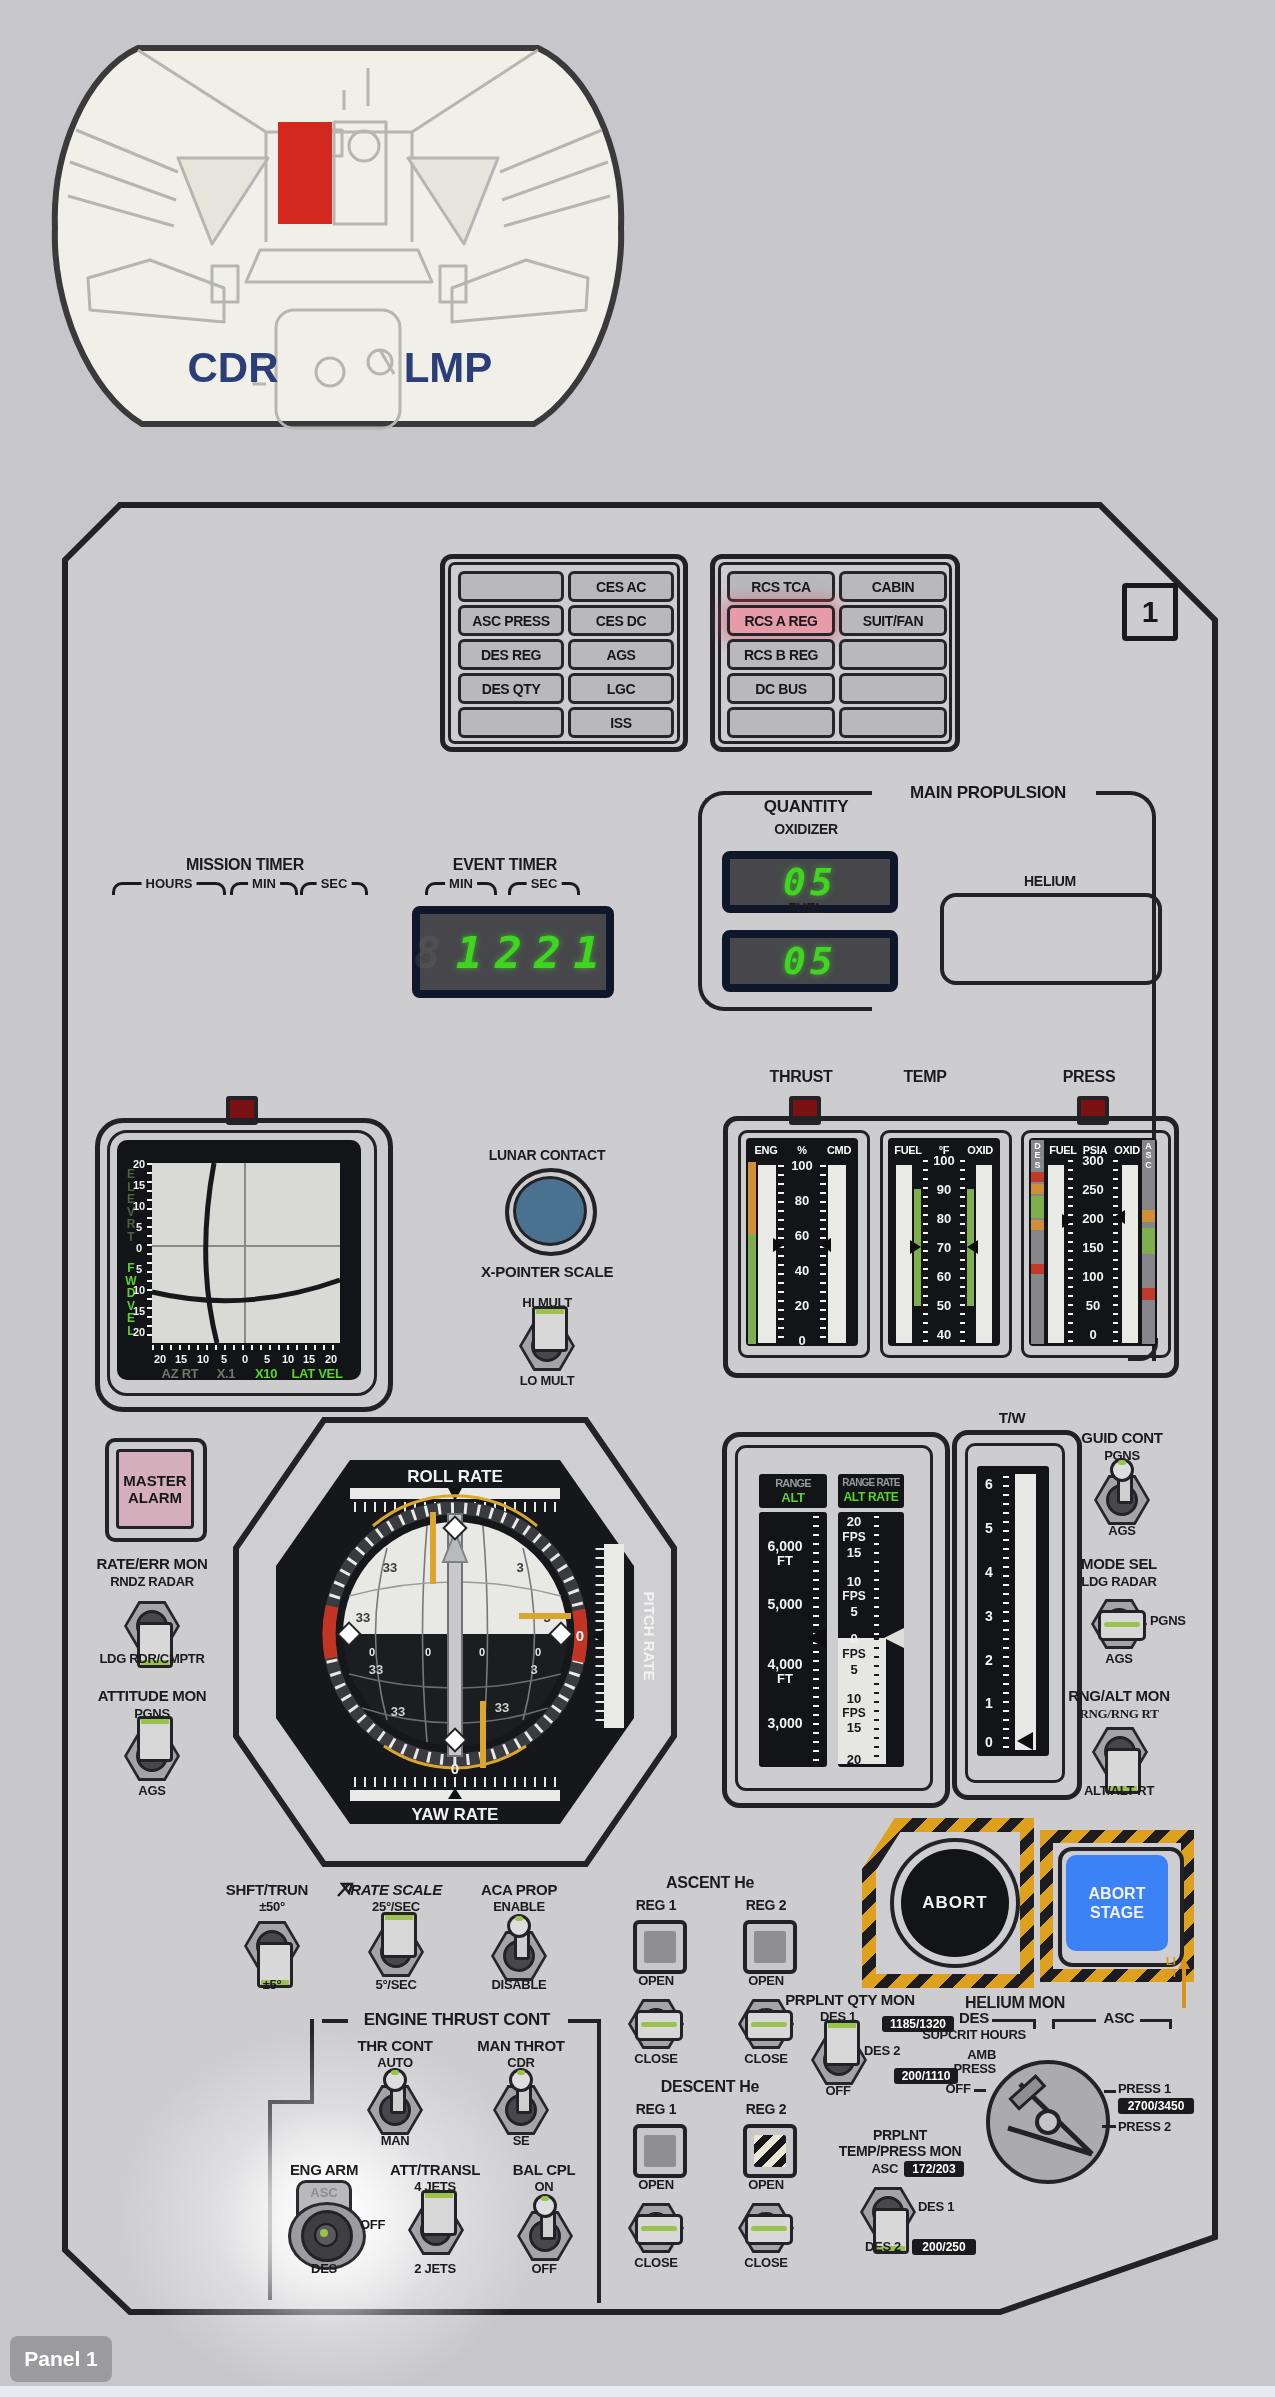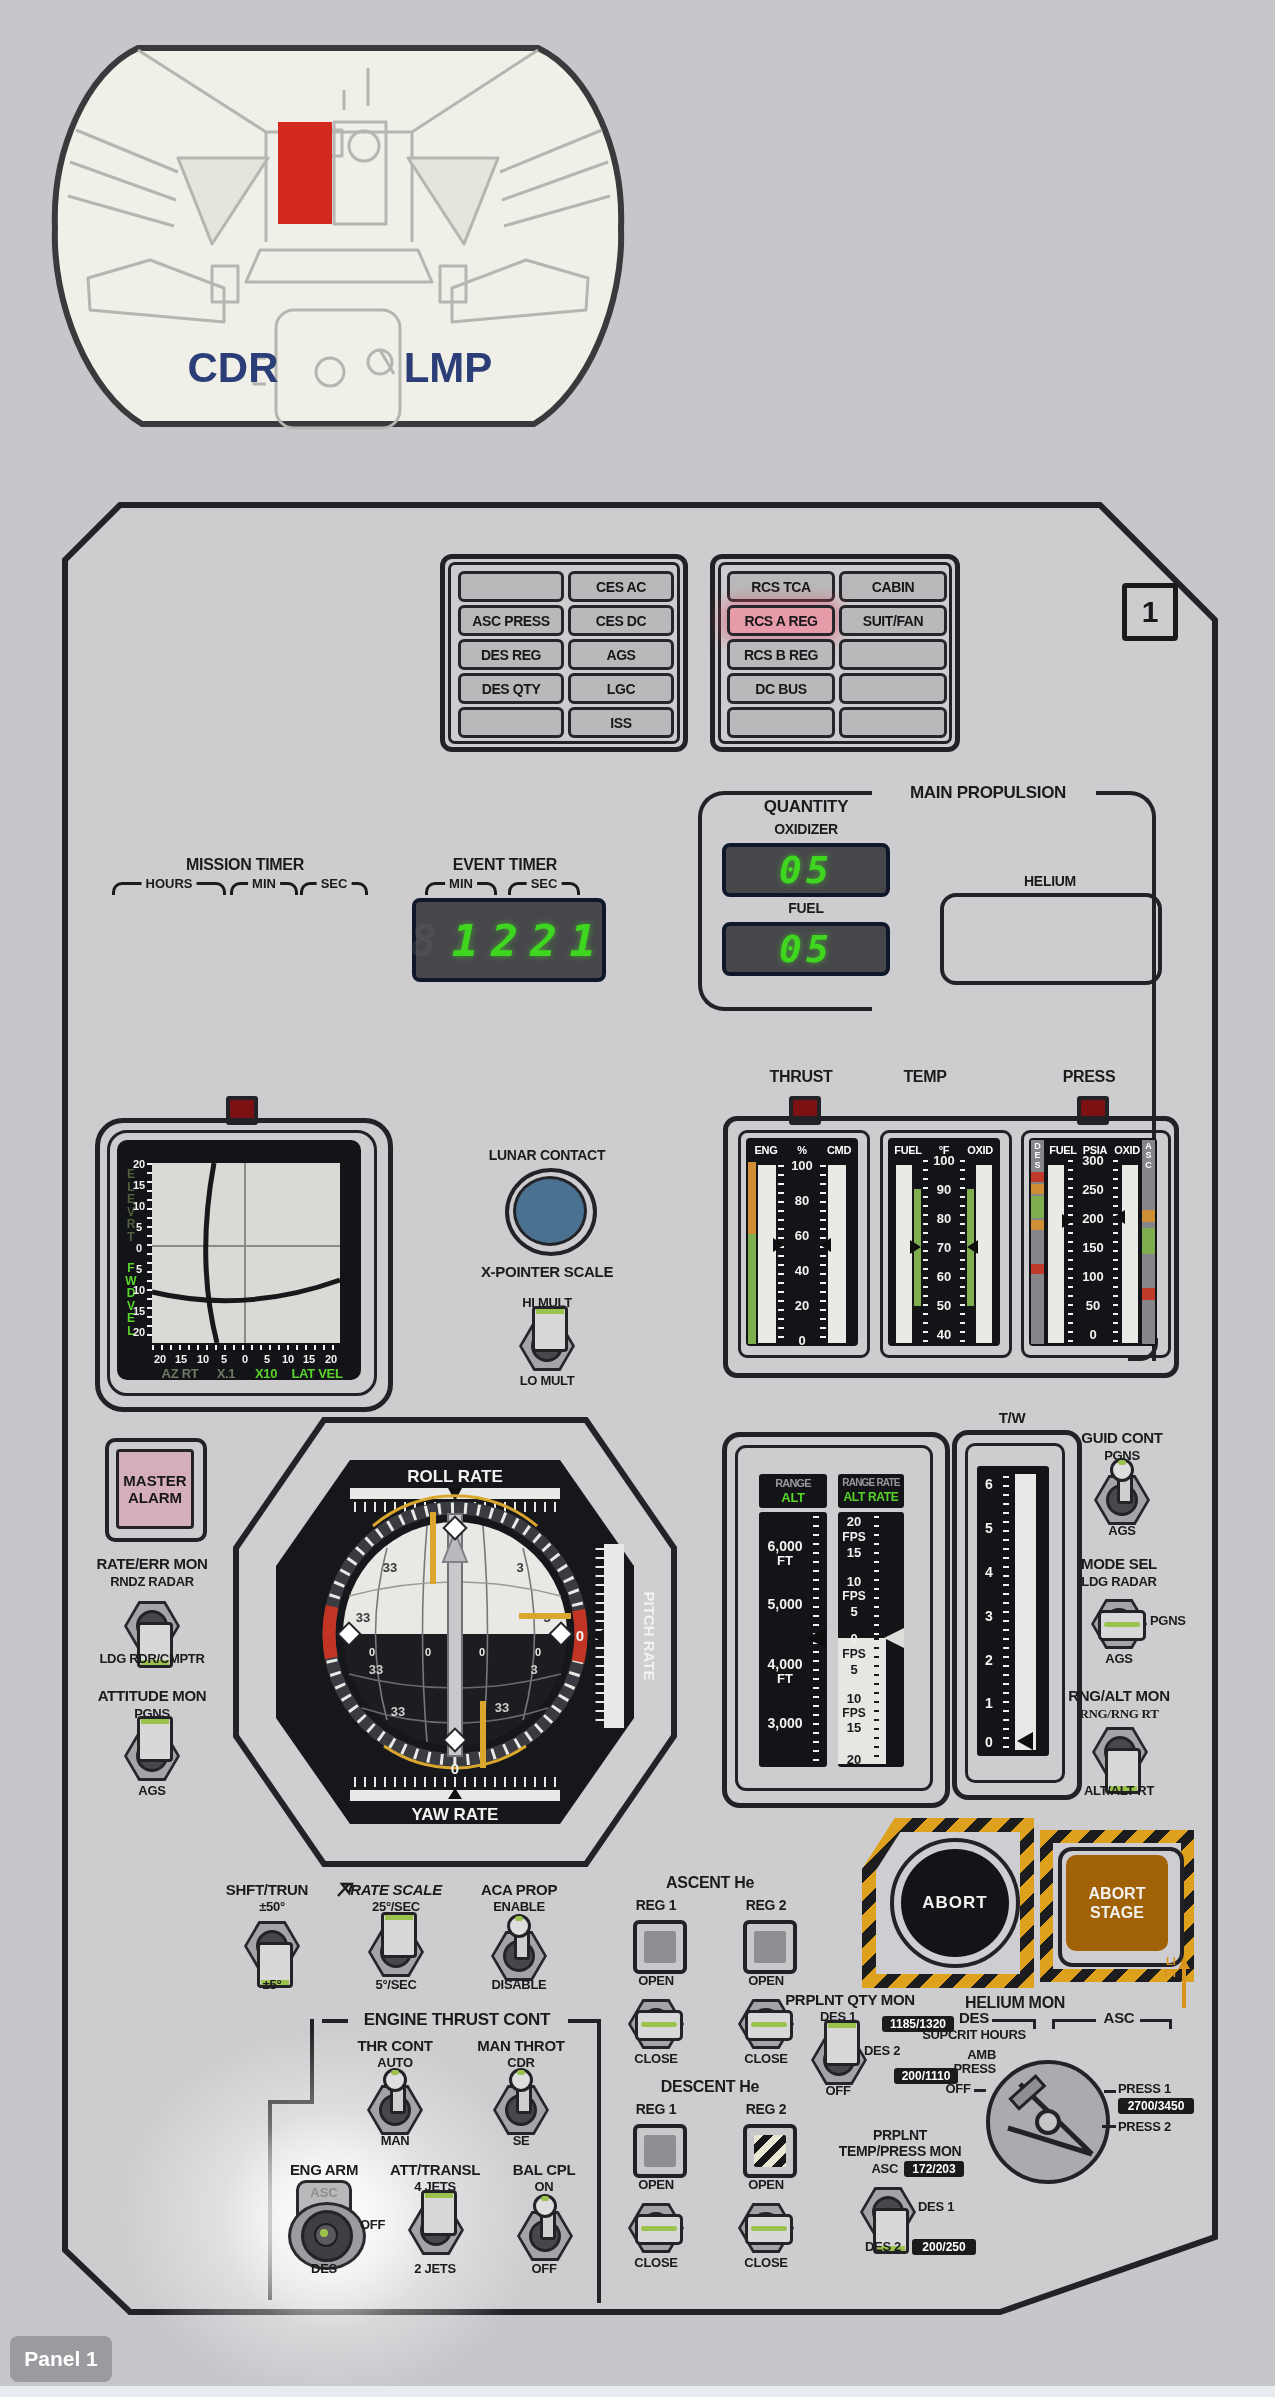--- a/index.html
+++ b/index.html
@@ -1,19 +1,19 @@
 <!DOCTYPE html>
 <html><head>
 <meta charset="utf-8">
 <style>
   html,body{margin:0;padding:0;background:#c7c7cb;font-family:"Liberation Sans",sans-serif;}
   #stage{position:relative;width:1275px;height:2397px;background:#c7c7cb;overflow:hidden;}
   .abs{position:absolute;}
   .lbl{position:absolute;font-weight:bold;color:#1b1b1d;text-align:center;line-height:1.12;letter-spacing:-0.3px;}
-  .seg{position:absolute;background:#47474b;border:4px solid #0f172a;border-radius:8px;display:flex;align-items:center;justify-content:center;font-family:"DejaVu Sans Mono",monospace;font-weight:bold;font-style:italic;color:#3fd61f;text-shadow:0 0 6px rgba(70,220,40,.6);}
+  .seg{position:absolute;background:#47474b;border:8px solid #0f172a;border-radius:8px;display:flex;align-items:center;justify-content:center;font-family:"DejaVu Sans Mono",monospace;font-weight:bold;font-style:italic;color:#3fd61f;text-shadow:0 0 6px rgba(70,220,40,.6);margin-top:8px;}
   .seg.ghosted::before{content:"8";color:#6a7268;opacity:.22;font-style:italic;margin-right:3px;text-shadow:none;}
   .wframe{position:absolute;border:5px solid #222226;border-radius:12px;}
   .wframe::before{content:"";position:absolute;inset:3px;border:3px solid #222226;border-radius:7px;}
   .wcell{position:absolute;background:#b9b9bb;border:3px solid #26262a;border-radius:6px;display:flex;align-items:center;justify-content:center;font-weight:bold;font-size:14px;color:#17171a;letter-spacing:-0.4px;white-space:nowrap;}
   .wcell.on{background:#e79aa7;box-shadow:0 0 16px 5px rgba(225,70,95,.5);}
   .brk{position:absolute;height:10px;border:3px solid #1b1b1d;border-bottom:none;border-radius:10px 10px 0 0;}
   .brk span{position:absolute;left:50%;top:-9px;transform:translateX(-50%);background:#cdcdd0;padding:0 4px;font-weight:bold;font-size:13px;color:#1b1b1d;white-space:nowrap;}
   .frame{position:absolute;border:5px solid #222226;border-radius:14px;}
   .frame2{position:absolute;border:3px solid #222226;border-radius:9px;}
   .black{background:#131417;}
@@ -647,21 +647,21 @@
   <div class="lbl" style="left:856px;top:2240px;width:54px;font-size:13px;">DES 2</div>
   <div class="badge" style="left:912px;top:2239px;width:64px;">200/250</div>
 
   <div class="hazard" style="left:862px;top:1818px;width:172px;height:170px;clip-path:polygon(0 30%,19% 0,100% 0,100% 100%,0 100%);"></div>
   <div class="abs" style="left:876px;top:1832px;width:144px;height:142px;background:#cecdd1;clip-path:polygon(0 27%,17% 0,100% 0,100% 100%,0 100%);"></div>
   <div class="abs" style="left:890px;top:1838px;width:122px;height:122px;border-radius:50%;border:4px solid #232327;background:#cecdd1;"></div>
   <div class="abs" style="left:901px;top:1849px;width:108px;height:108px;border-radius:50%;background:#131417;display:flex;align-items:center;justify-content:center;color:#f2f2f0;font-weight:bold;font-size:17px;letter-spacing:1px;">ABORT</div>
   <div class="hazard" style="left:1040px;top:1830px;width:154px;height:152px;"></div>
   <div class="abs" style="left:1053px;top:1843px;width:128px;height:126px;background:#cecdd1;"></div>
   <div class="abs" style="left:1058px;top:1847px;width:118px;height:112px;border:4px solid #232327;border-radius:14px;background:#cecdd1;"></div>
-  <div class="abs" style="left:1066px;top:1855px;width:102px;height:96px;border-radius:10px;background:#a16207;display:flex;align-items:center;justify-content:center;text-align:center;color:#f2f2f0;font-weight:bold;font-size:16px;line-height:1.2;">ABORT STAGE</div>
+  <div class="abs" style="left:1066px;top:1855px;width:102px;height:96px;border-radius:10px;background:#3b82f6;display:flex;align-items:center;justify-content:center;text-align:center;color:#f2f2f0;font-weight:bold;font-size:16px;line-height:1.2;">ABORT STAGE</div>
   <div class="vstack" style="left:1164px;top:1956px;font-size:11px;color:#d9941d;">LIFT</div>
   <div class="abs" style="left:1178px;top:1958px;width:0;height:0;border-left:6px solid transparent;border-right:6px solid transparent;border-bottom:11px solid #d9941d;"></div>
   <div class="abs" style="left:1182px;top:1968px;width:4px;height:40px;background:#d9941d;"></div>
 
   <div class="abs" style="left:10px;top:2336px;width:102px;height:46px;background:#9b9b9f;border-radius:8px;display:flex;align-items:center;justify-content:center;color:#fff;font-weight:bold;font-size:21px;">Panel 1</div>
   <div class="abs" style="left:0;top:2386px;width:1275px;height:11px;background:#e7eaef;"></div>
 
 </div>
 
 </body></html>

